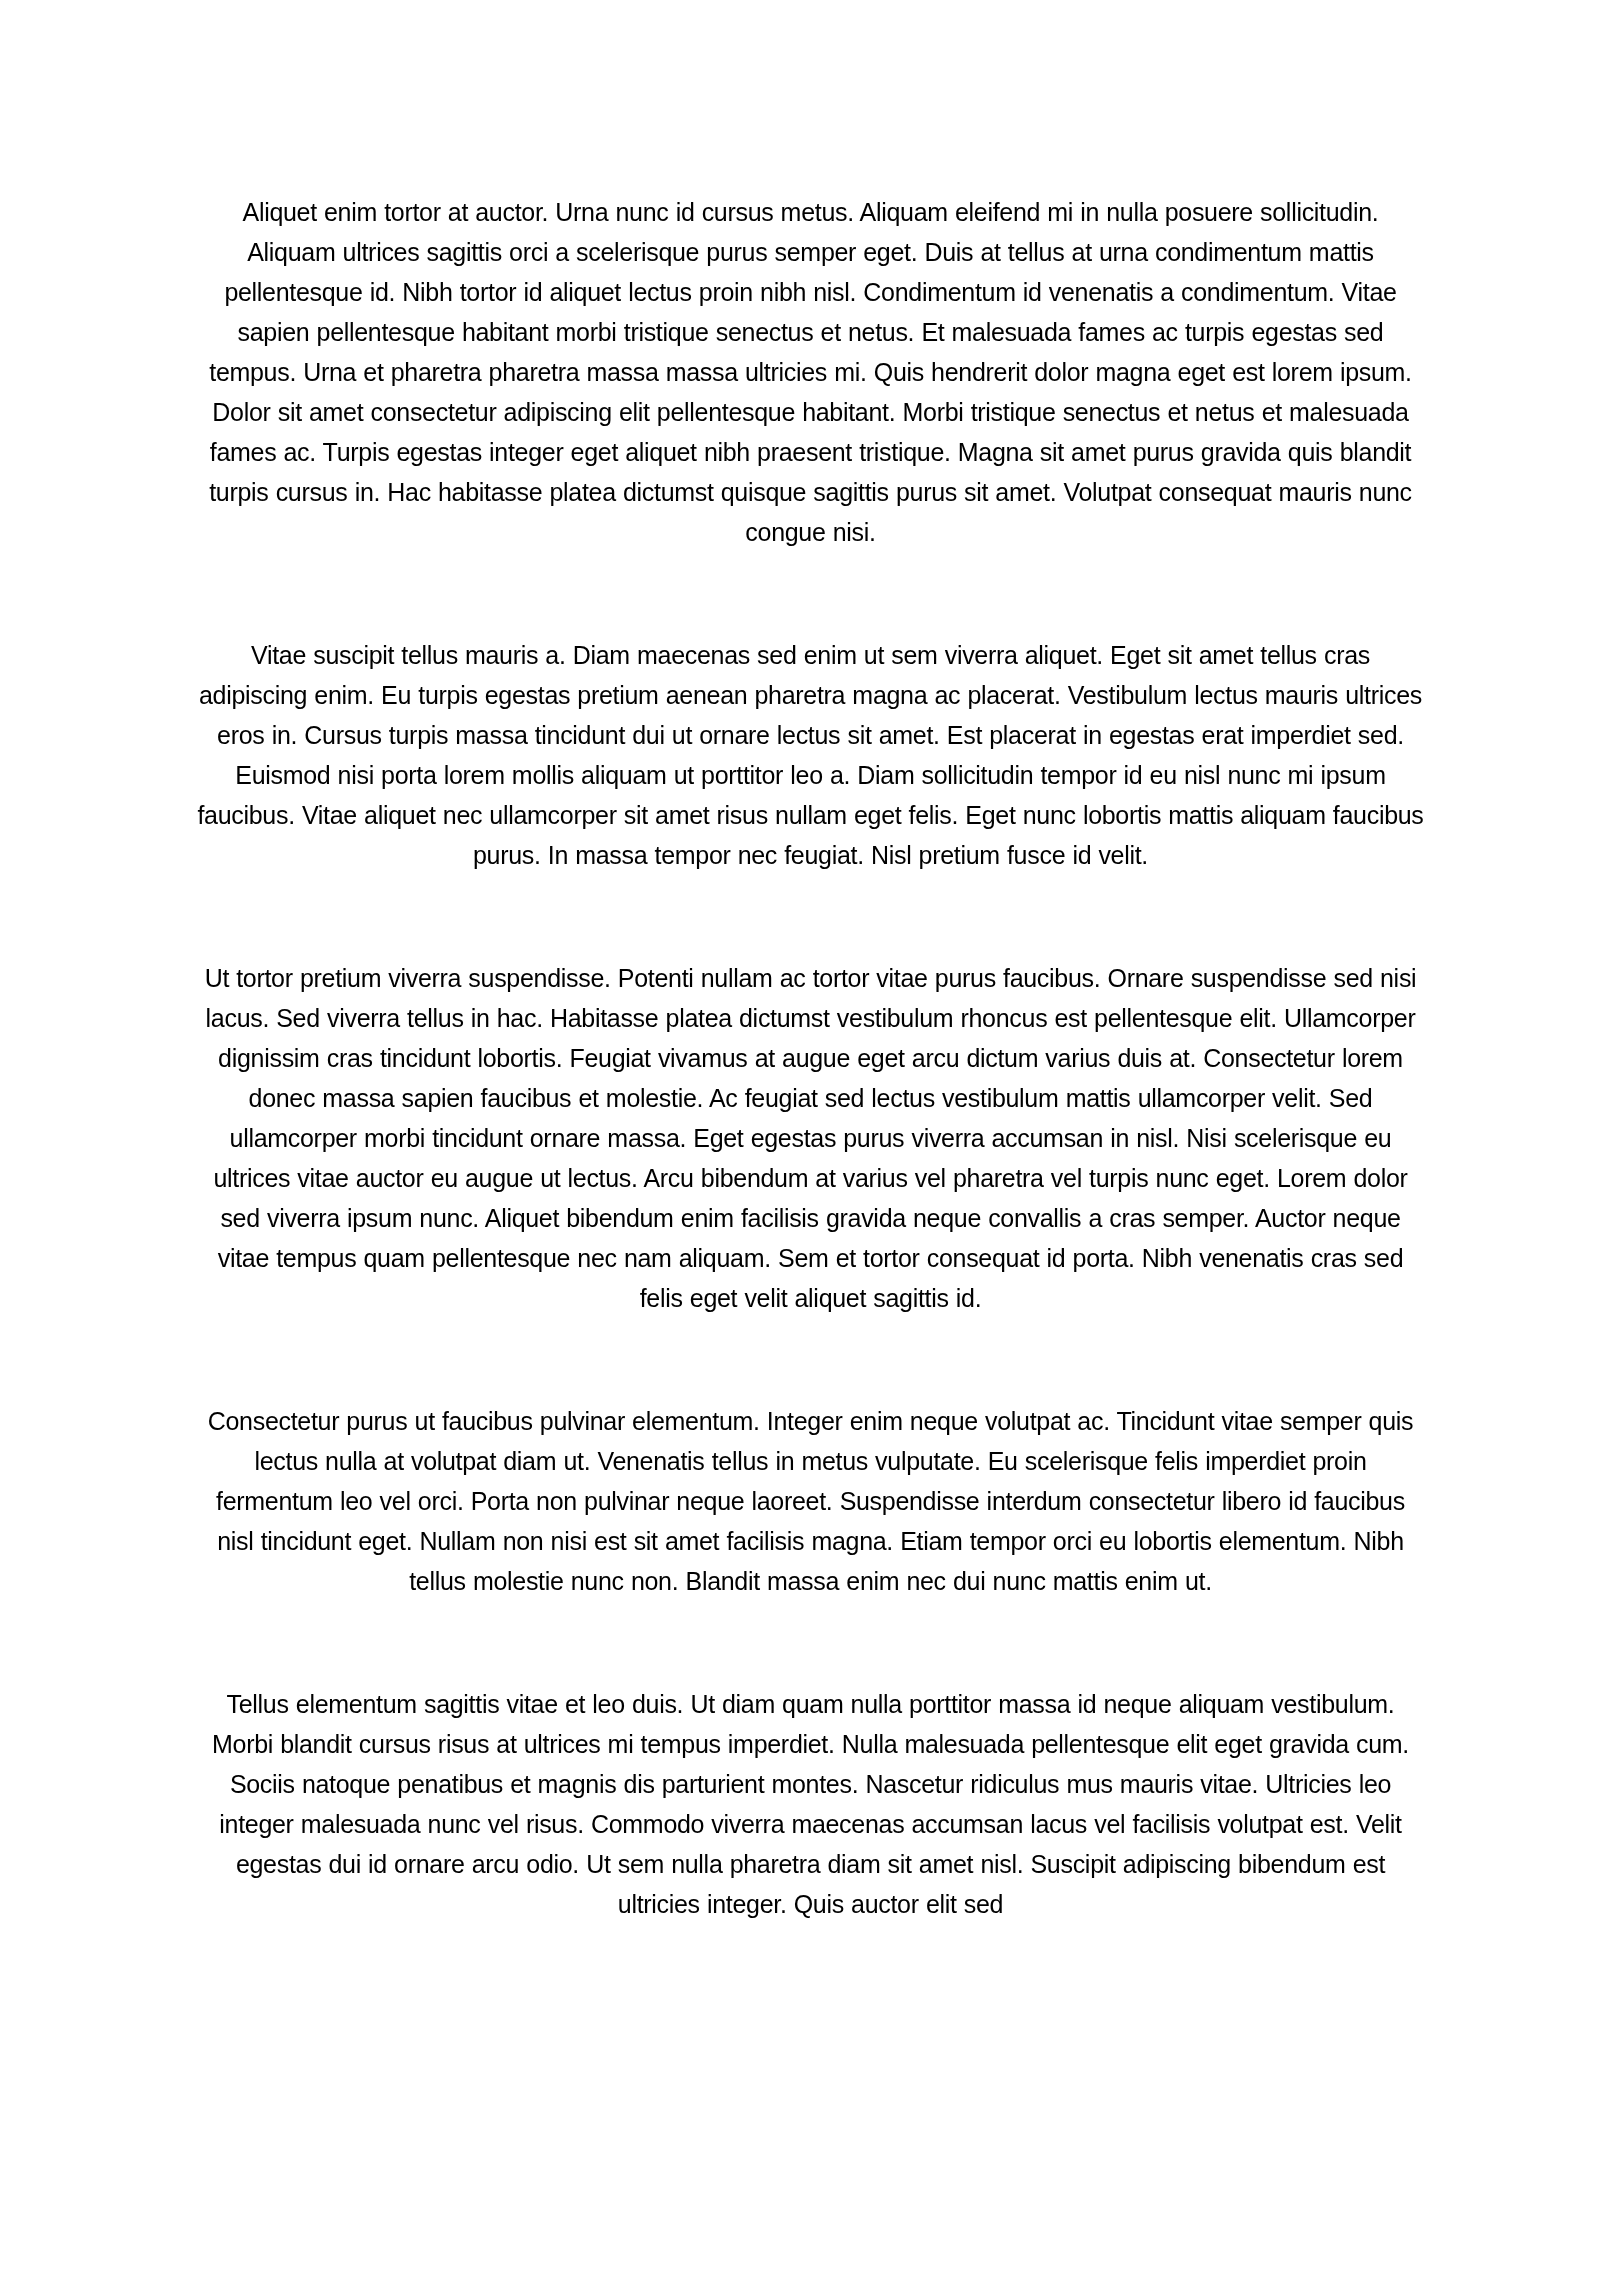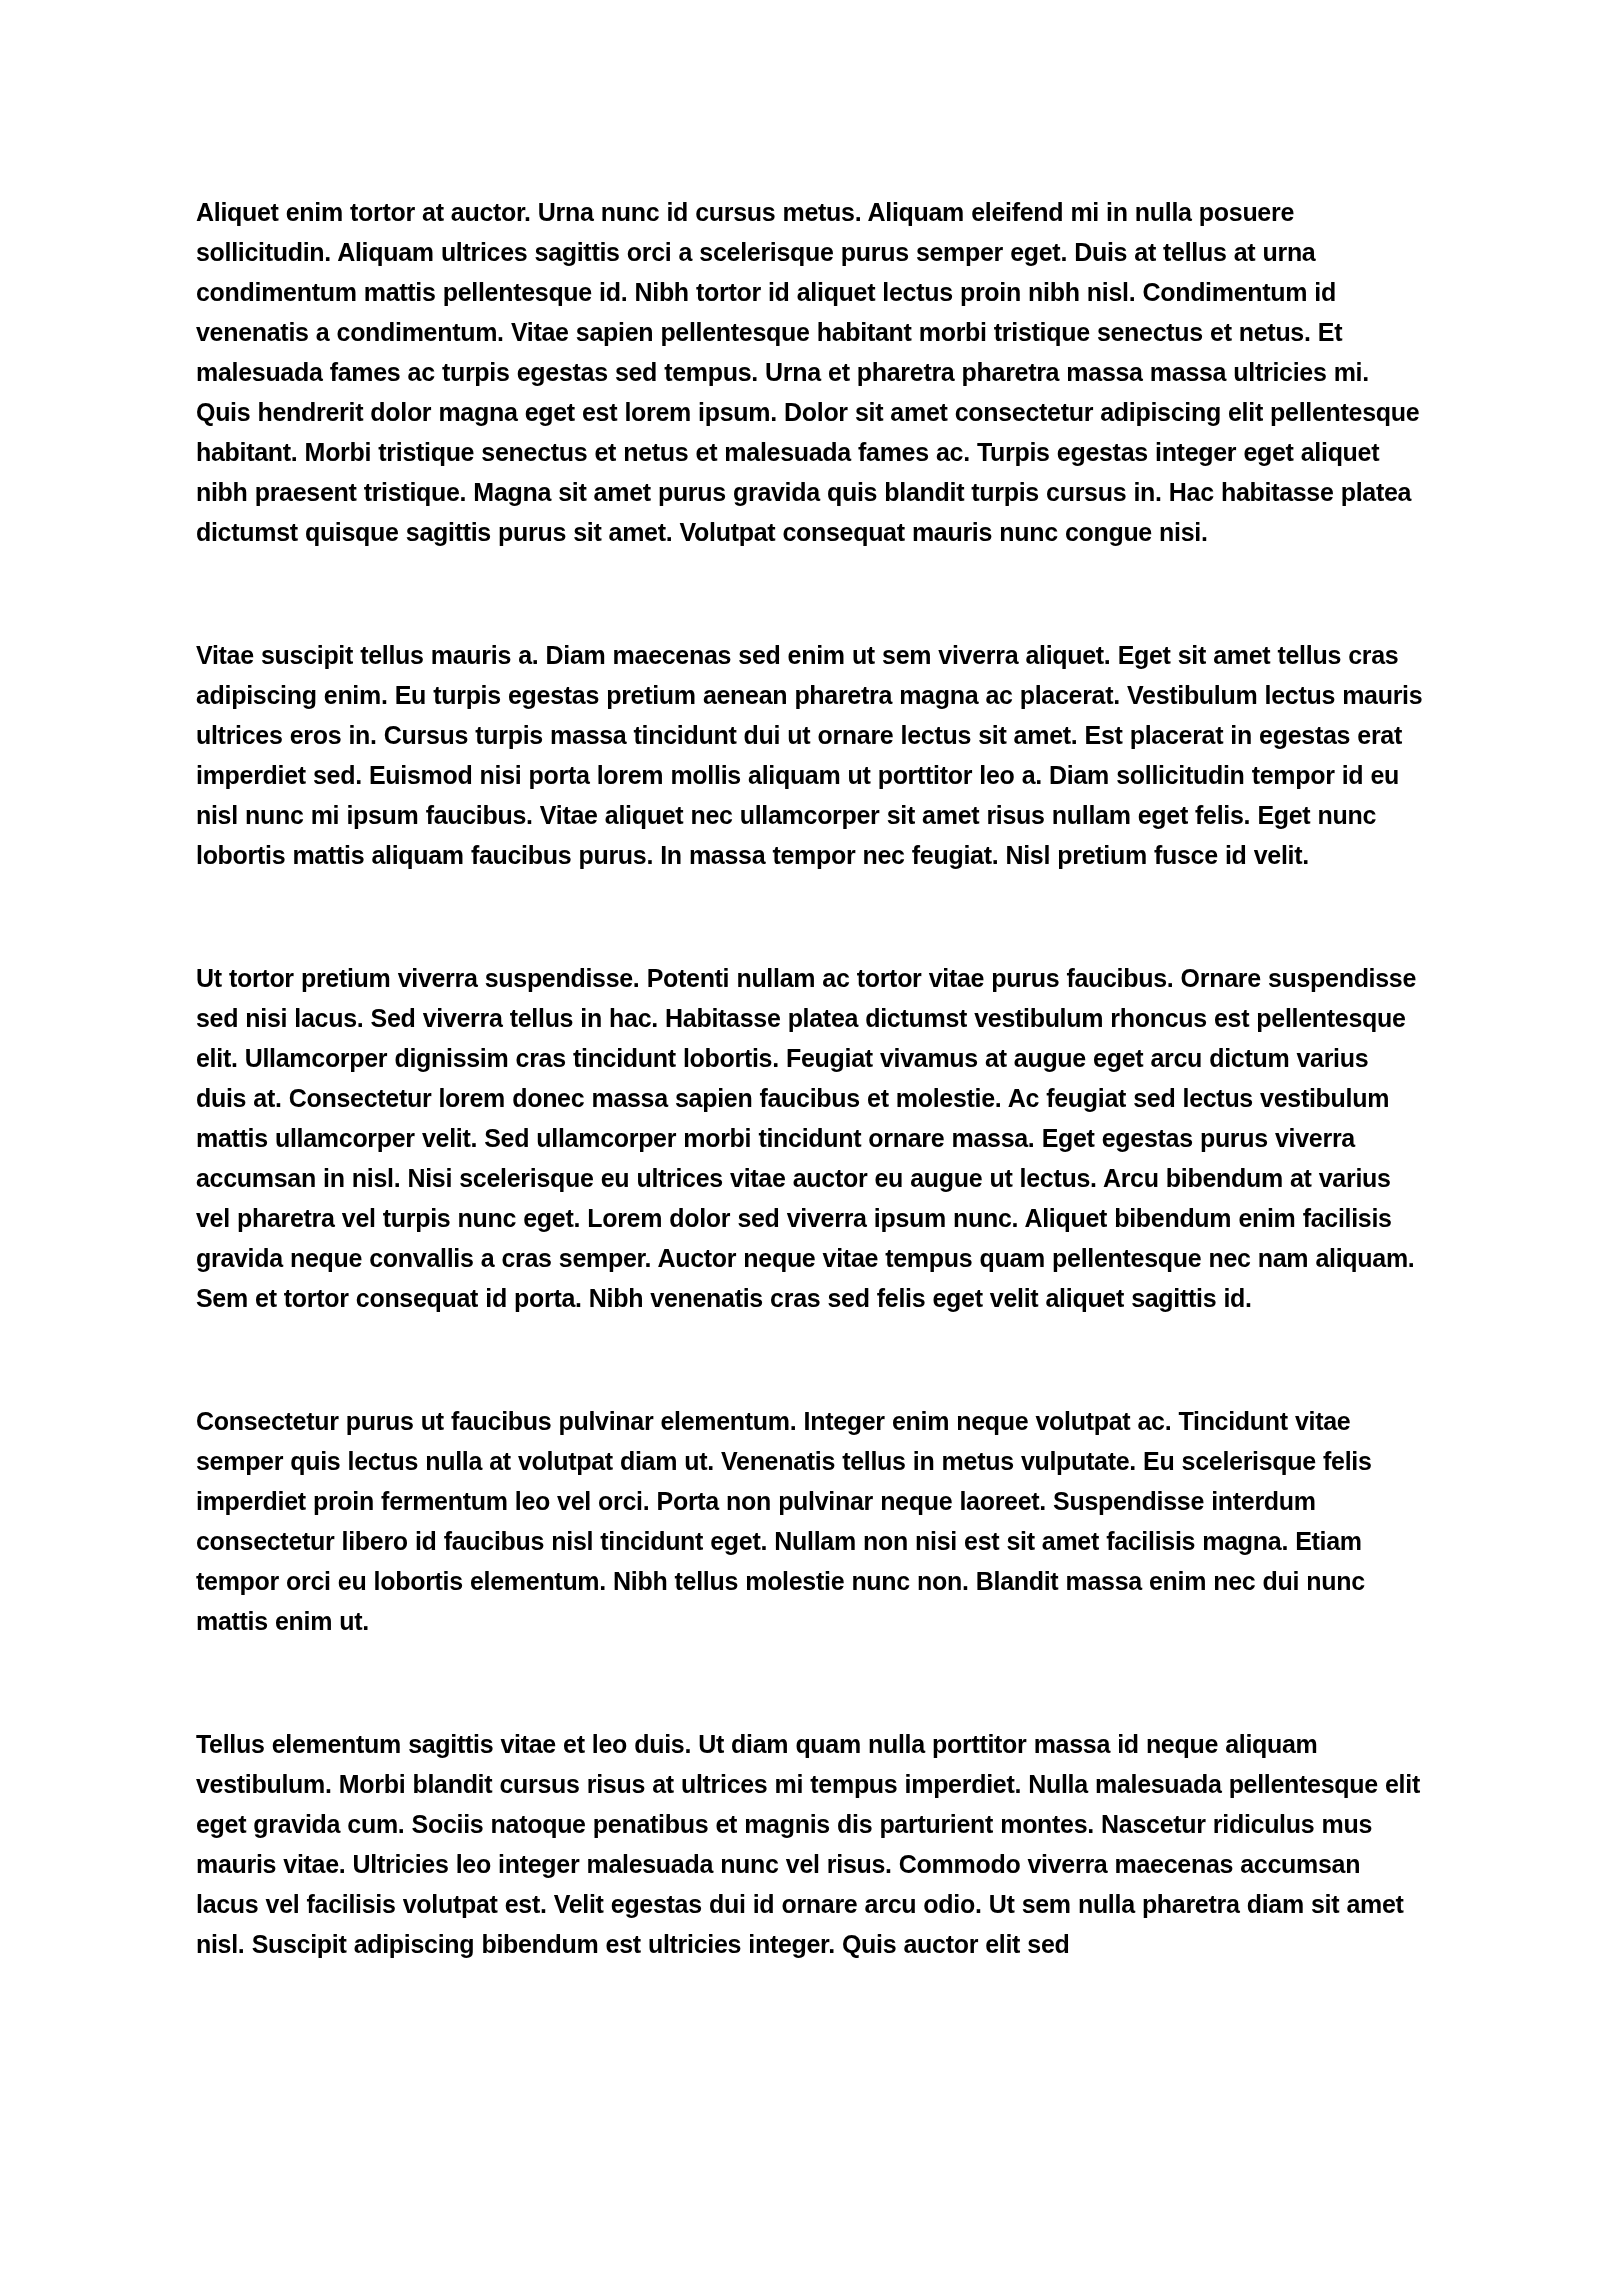--- a/index.html
+++ b/index.html
@@ -20,22 +20,22 @@
     padding: 192px 196px 0 196px;
   }
   .doc-paragraph {
     margin: 0 0 83px 0;
     font-family: "Liberation Sans", sans-serif;
     font-size: 25px;
     letter-spacing: -0.3px;
     word-spacing: 0.5px;
     line-height: 40px;
     color: #000000;
-    text-align: left;
-    font-weight: 700;
+    text-align: center;
+    font-weight: 400;
   }
   .doc-paragraph:last-child {
     margin-bottom: 0;
   }
 </style>
 </head>
 <body>
 
 <div class="page">
   <p class="doc-paragraph">Aliquet enim tortor at auctor. Urna nunc id cursus metus. Aliquam eleifend mi in nulla posuere sollicitudin. Aliquam ultrices sagittis orci a scelerisque purus semper eget. Duis at tellus at urna condimentum mattis pellentesque id. Nibh tortor id aliquet lectus proin nibh nisl. Condimentum id venenatis a condimentum. Vitae sapien pellentesque habitant morbi tristique senectus et netus. Et malesuada fames ac turpis egestas sed tempus. Urna et pharetra pharetra massa massa ultricies mi. Quis hendrerit dolor magna eget est lorem ipsum. Dolor sit amet consectetur adipiscing elit pellentesque habitant. Morbi tristique senectus et netus et malesuada fames ac. Turpis egestas integer eget aliquet nibh praesent tristique. Magna sit amet purus gravida quis blandit turpis cursus in. Hac habitasse platea dictumst quisque sagittis purus sit amet. Volutpat consequat mauris nunc congue nisi.</p>

